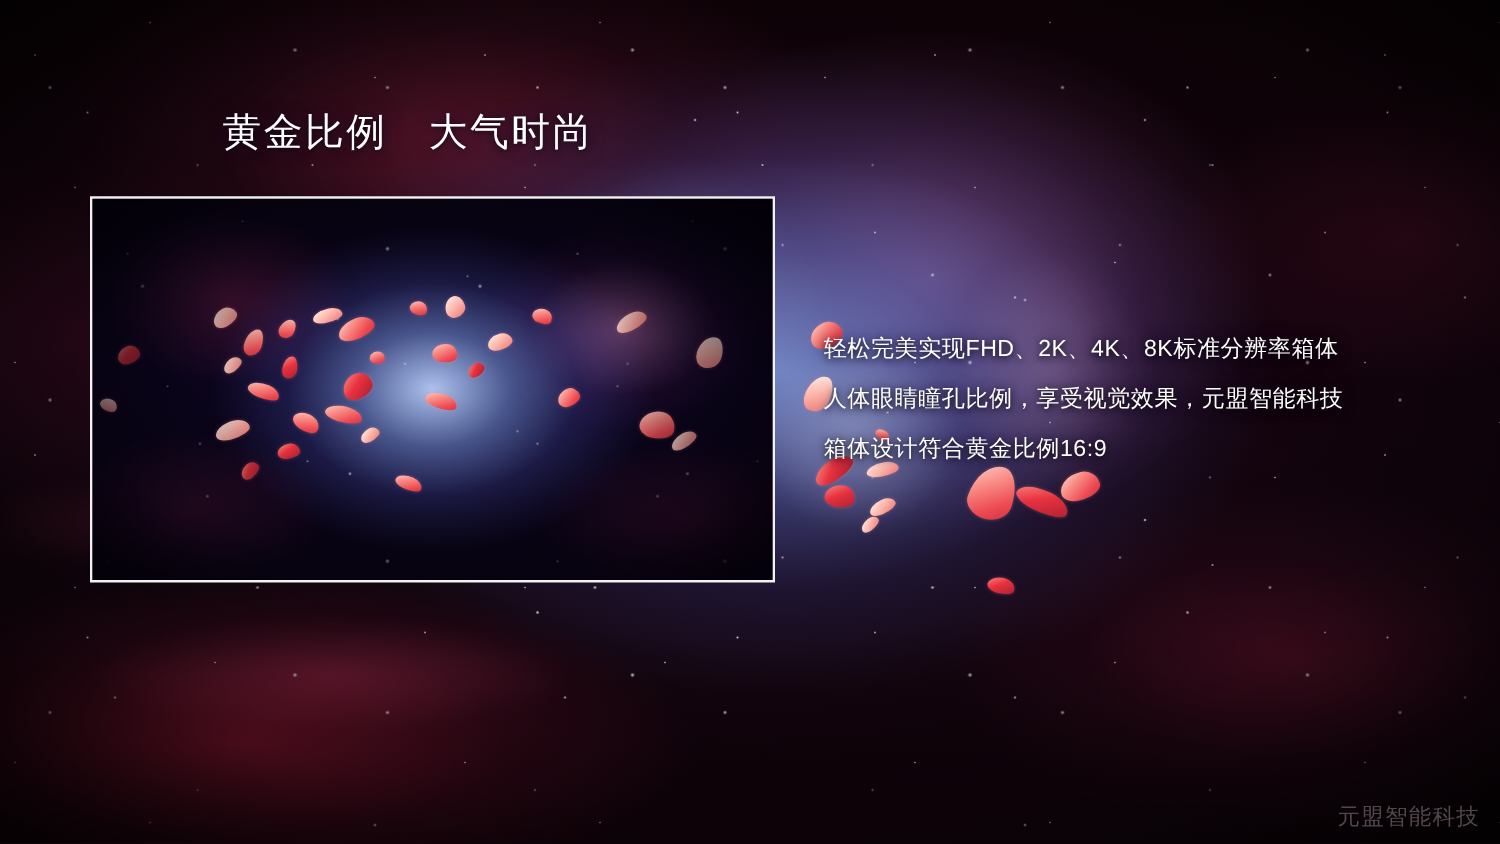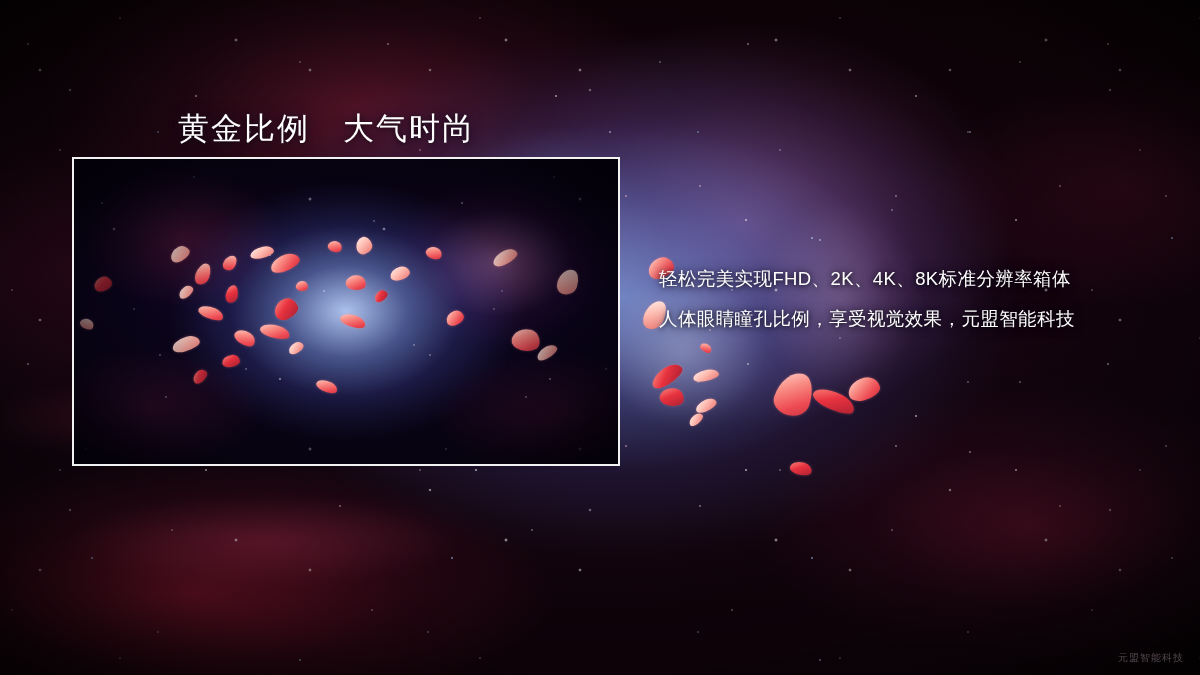--- a/index.html
+++ b/index.html
@@ -137,21 +137,21 @@
     background: linear-gradient(150deg, #fff0ec 0%, #ffbdb2 45%, #f08a84 85%);
   }
   .petal.deep {
     background: linear-gradient(145deg, #fb8f86 0%, #e8323f 45%, #a81f30 100%);
   }
 
   
   #title {
     position: absolute;
     left: 178px;
-    top: 108px;
+    top: 85px;
     font-size: 31px;
     letter-spacing: 2px;
     color: #ffffff;
     white-space: pre;
     text-shadow: 0 1px 6px rgba(0,0,0,0.75), 0 0 14px rgba(40,20,60,0.7);
   }
   #body-copy {
     position: absolute;
     left: 659px;
     top: 259px;
@@ -162,21 +162,21 @@
     line-height: 40px;
     color: #ffffff;
     letter-spacing: 0.4px;
     white-space: nowrap;
     text-shadow: 0 1px 5px rgba(0,0,0,0.8), 0 0 12px rgba(20,10,40,0.8);
   }
   #watermark {
     position: absolute;
     right: 16px;
     bottom: 10px;
-    font-size: 10px;
+    font-size: 18px;
     letter-spacing: 1px;
     color: rgba(196,176,184,0.40);
   }
 </style>
 </head>
 <body>
 
 <div id="slide">
 
   <div class="bg-base"></div>
@@ -237,17 +237,18 @@
     <div class="petal pale" style="left:6px;top:160px;width:14px;height:10px;transform:rotate(30deg);"></div>
 
     <div class="inner-vignette"></div>
   </div>
 
   <div id="title">黄金比例　大气时尚</div>
 
   <div id="body-copy">
     <div class="line">轻松完美实现FHD、2K、4K、8K标准分辨率箱体</div>
     <div class="line">人体眼睛瞳孔比例，享受视觉效果，元盟智能科技</div>
+    <div class="line">箱体设计符合黄金比例16:9</div>
   </div>
 
   <div id="watermark">元盟智能科技</div>
 
 </div>
 
 </body></html>

